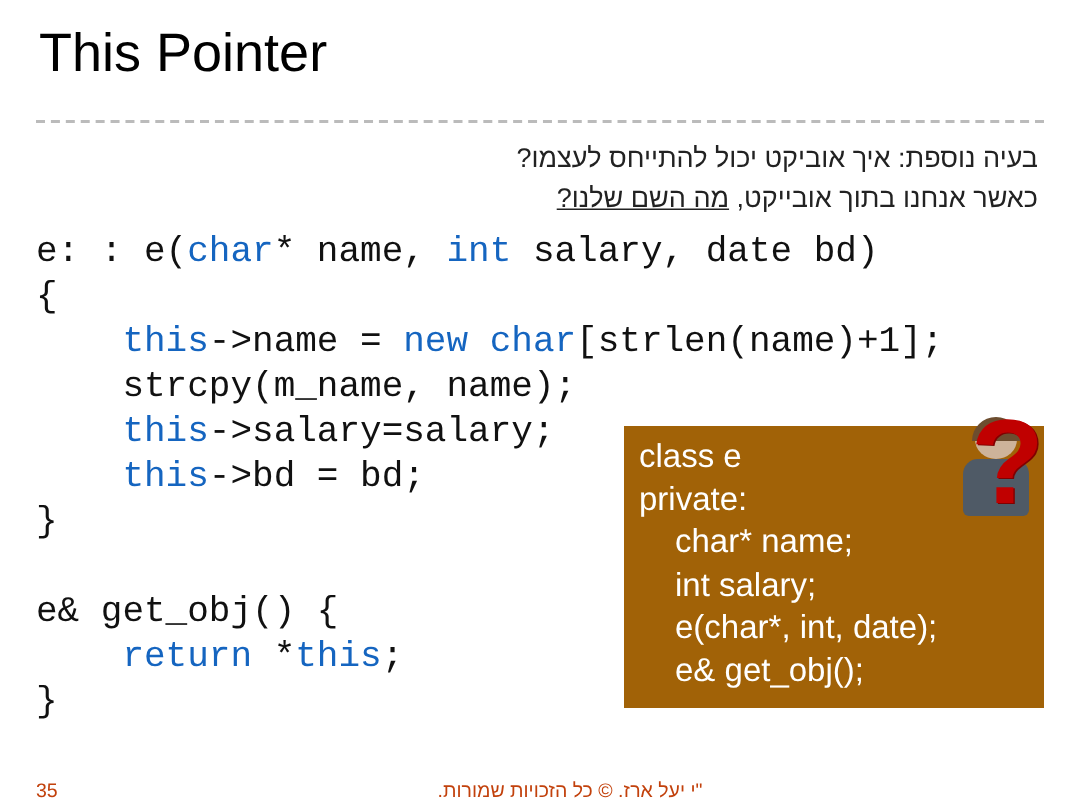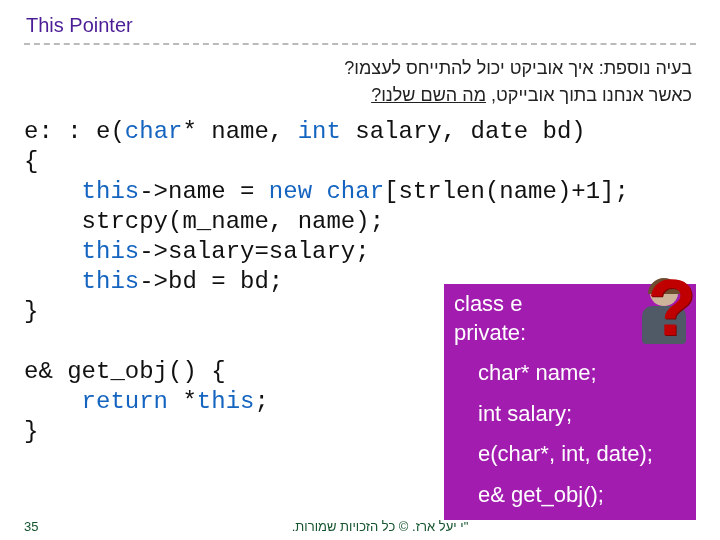--- a/index.html
+++ b/index.html
@@ -13,23 +13,23 @@
     position: relative;
   }
   .slide {
     width: 720px;
     height: 540px;
     position: relative;
     box-sizing: border-box;
     padding: 14px 24px 0 24px;
   }
   .title {
-    font-size: 20px;
-    color: #4c1d95;
-    margin: 0 0 6px 2px;
+    font-size: 36px;
+    color: #000000;
+    margin: 0 0 24px 2px;
     font-weight: normal;
   }
   .divider {
     border: none;
     border-top: 2px dashed #bbb;
     margin: 0 0 10px 0;
   }
   .hebrew-block {
     direction: rtl;
     text-align: right;
@@ -50,31 +50,31 @@
     color: #111;
     line-height: 1.25;
     position: relative;
     z-index: 1;
   }
   .code .ptr { color: #1565c0; }
   .class-box {
     position: absolute;
     right: 24px;
     top: 284px;
-    width: 252px;
-    background: #a21caf;
+    width: 280px;
+    background: #a16207;
     color: #fff;
     font-family: Arial, sans-serif;
     font-size: 22px;
     padding: 6px 10px 10px 10px;
     line-height: 1.3;
     z-index: 2;
     box-sizing: border-box;
   }
-  .class-box .indent { padding-left: 24px; display: block; margin-top: 12px; }
+  .class-box .indent { padding-left: 24px; display: block; }
   .avatar {
     position: absolute;
     right: 28px;
     top: 280px;
     width: 56px;
     height: 72px;
     z-index: 3;
   }
   .avatar .head {
     width: 28px; height: 26px;
@@ -104,21 +104,21 @@
     z-index: 4;
     line-height: 1;
     text-shadow: 1px 1px 0 #800000;
   }
   .footer {
     position: absolute;
     bottom: 6px;
     left: 24px;
     right: 24px;
     font-size: 13px;
-    color: #14532d;
+    color: #c2410c;
     display: flex;
     direction: ltr;
   }
   .footer .pg { width: 40px; }
   .footer .cp { flex: 1; text-align: center; direction: rtl; }
 </style>
 </head>
 <body>
 
 <div class="slide">

